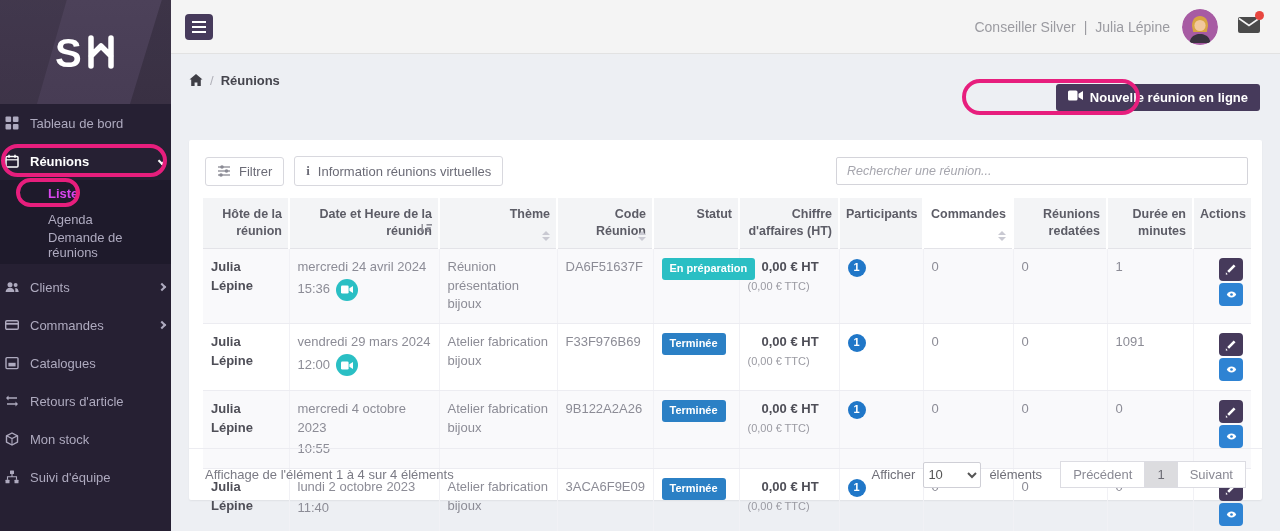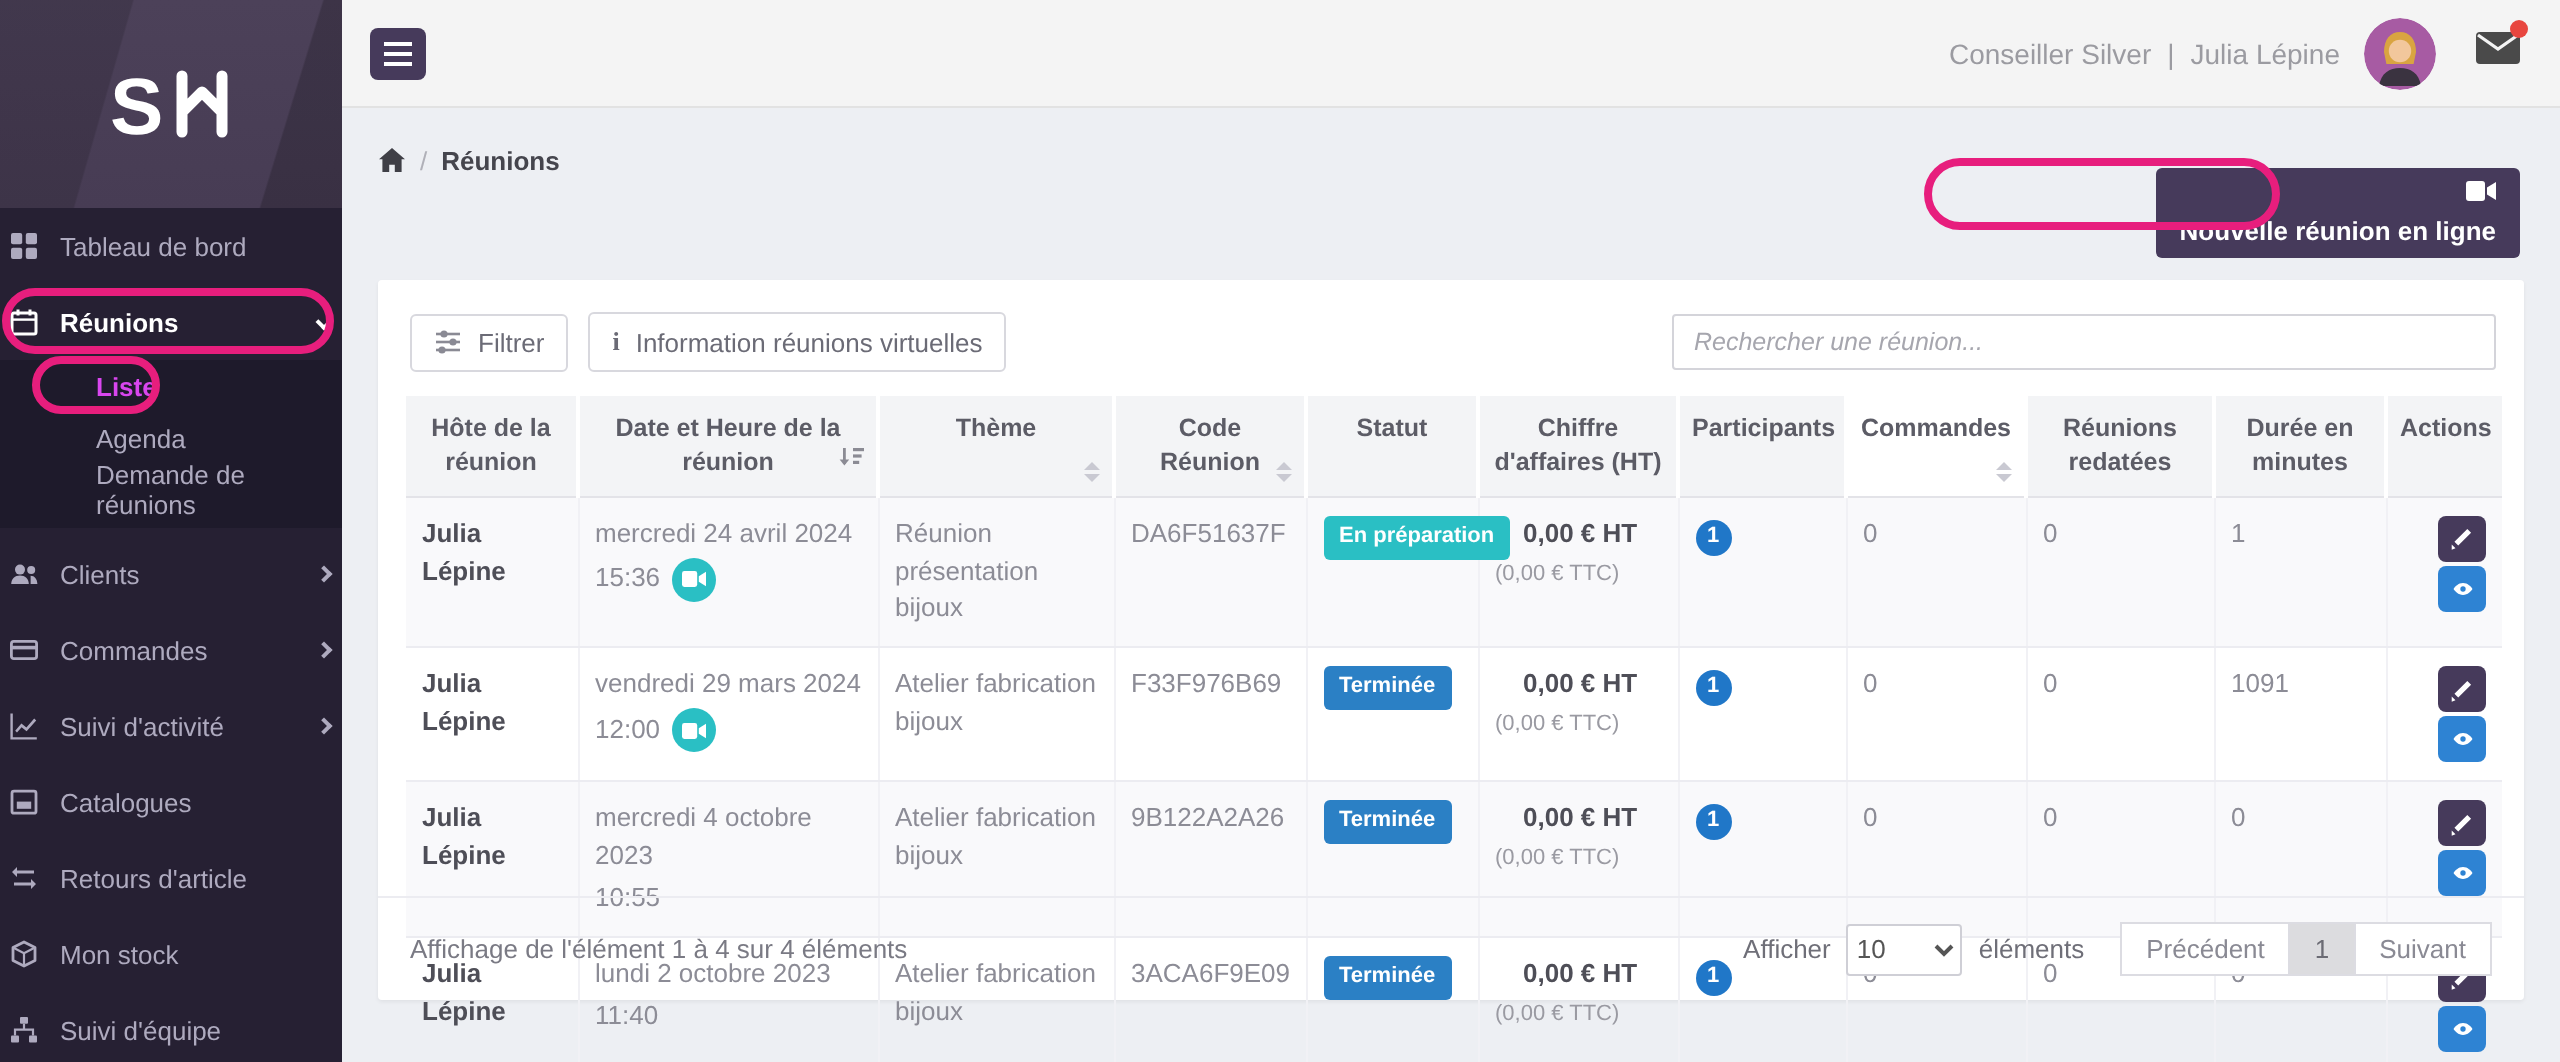--- a/index.html
+++ b/index.html
@@ -35,35 +35,35 @@
   .mail-wrap { position:relative; margin-left:8px; cursor:pointer; }
   .mail-dot { position:absolute; right:-4px; top:-6px; width:9px; height:9px; border-radius:50%; background:#e8463f; }
 
   
   .page-header { position:relative; padding:12px 20px 0 18px; height:86px; }
   .page-title { font-size:26px; font-weight:400; color:#6f6f77; }
   .breadcrumb { margin-top:7px; display:flex; align-items:center; gap:7px; font-size:13px; }
   .breadcrumb .sep { color:#b0b0b8; }
   .breadcrumb .crumb { color:#45454d; font-weight:700; }
   .header-buttons { position:absolute; right:20px; top:30px; display:flex; gap:9px; }
-  .btn-purple { background:#463a5b; color:#fff; border:none; border-radius:3px; font-size:13px; font-weight:600; padding:6px 12px; display:inline-flex; align-items:flex-end; gap:7px; cursor:pointer; font-family:inherit;flex-direction:column; }
+  .btn-purple { background:#463a5b; color:#fff; border:none; border-radius:3px; font-size:13px; font-weight:600; padding:6px 12px; display:inline-flex; align-items:flex-start; gap:7px; cursor:pointer; font-family:inherit; }
   .btn-purple.blue-border { border:1px solid #3a76c0; }
 
   
   .card { margin:0 18px; background:#fff; border-radius:2px; box-shadow:0 1px 2px rgba(0,0,0,0.06); height:360px; position:relative; }
   .toolbar { display:flex; align-items:center; padding:16px 14px 12px 16px; }
   .btn-light { background:#fff; border:1px solid #d8d8de; border-radius:3px; color:#6b6b76; font-size:13px; padding:6px 11px; display:inline-flex; align-items:center; gap:8px; cursor:pointer; font-family:inherit; }
   .btn-light + .btn-light { margin-left:10px; }
   .info-i { font-weight:800; font-size:13px; font-family:"Liberation Serif",serif; }
   .search-input { margin-left:auto; width:412px; height:28px; border:1px solid #d4d4da; border-radius:2px; padding:0 10px; font-size:12.5px; font-family:inherit; color:#555; }
   .search-input::placeholder { color:#a6a6ae; font-style:italic; }
 
   
   table { border-collapse:collapse; table-layout:fixed; width:1048px; margin:0 14px; }
-  th { background:#f3f4f6; border-right:2px solid #fff; border-bottom:1px solid #e3e3e8; text-align:center; vertical-align:top; padding:8px 6px; font-size:12.5px; color:#5c5c66; font-weight:700; line-height:1.35; height:48px; position:relative; cursor:pointer; }
+  th { background:#f3f4f6; border-right:2px solid #fff; border-bottom:1px solid #e3e3e8; text-align:right; vertical-align:top; padding:8px 6px; font-size:12.5px; color:#5c5c66; font-weight:700; line-height:1.35; height:48px; position:relative; cursor:pointer; }
   th:last-child { border-right:none; }
   th.th-white { background:#fff; }
   .sort-faint { position:absolute; right:6px; bottom:7px; display:flex; flex-direction:column; line-height:0; gap:2px; }
   .sort-faint b { width:0; height:0; border-left:4px solid transparent; border-right:4px solid transparent; display:block; }
   .sort-faint b.up { border-bottom:4px solid #c9c9d2; }
   .sort-faint b.dn { border-top:4px solid #c9c9d2; }
   .sort-active { position:absolute; right:5px; bottom:8px; }
   td { border-bottom:1px solid #ececf1; border-right:1px solid #f1f1f5; vertical-align:top; padding:9px 8px; font-size:13px; color:#8c8c96; height:50px; line-height:1.45; }
   td:last-child { border-right:none; }
   tr.odd td { background:#f9f9fb; }
@@ -164,29 +164,20 @@
         <span class="mi-icon">
           <svg width="14" height="14" viewBox="0 0 14 14">
               <rect x="0.7" y="2.7" width="12.6" height="8.6" rx="1.2" fill="none" stroke="currentColor" stroke-width="1.4"></rect>
               <rect x="0.7" y="4.9" width="12.6" height="1.8" fill="currentColor"></rect>
             </svg>
         </span>
         <span>Commandes</span>
         <span class="chev right"></span>
       </div>
 
-      <div class="menu-item">
-        <span class="mi-icon">
-          <svg width="14" height="14" viewBox="0 0 14 14" fill="currentColor">
-              <path d="M1.4 12.6h12v1.2H0.2V0.8h1.2zM2.6 9.4l3.1-3.6 2.5 2 3.9-4.5 1 .9-4.8 5.4-2.5-2-2.3 2.7z"></path>
-            </svg>
-        </span>
-        <span>Suivi d'activité</span>
-        <span class="chev right"></span>
-      </div>
 
       <div class="menu-item">
         <span class="mi-icon">
           <svg width="14" height="14" viewBox="0 0 14 14">
               <rect x="1" y="1.6" width="12" height="11" rx="1" fill="none" stroke="currentColor" stroke-width="1.4"></rect>
               <rect x="3.4" y="6.8" width="7.2" height="3.6" fill="currentColor"></rect>
             </svg>
         </span>
         <span>Catalogues</span>
       </div>

